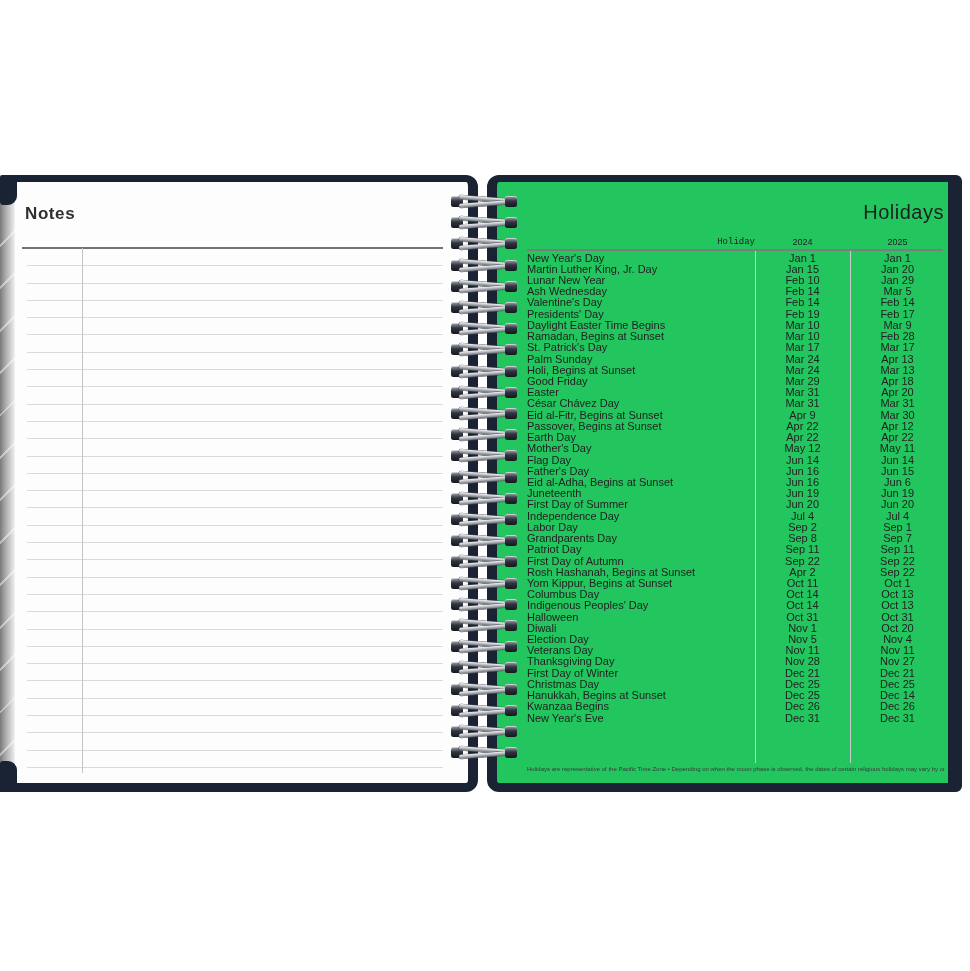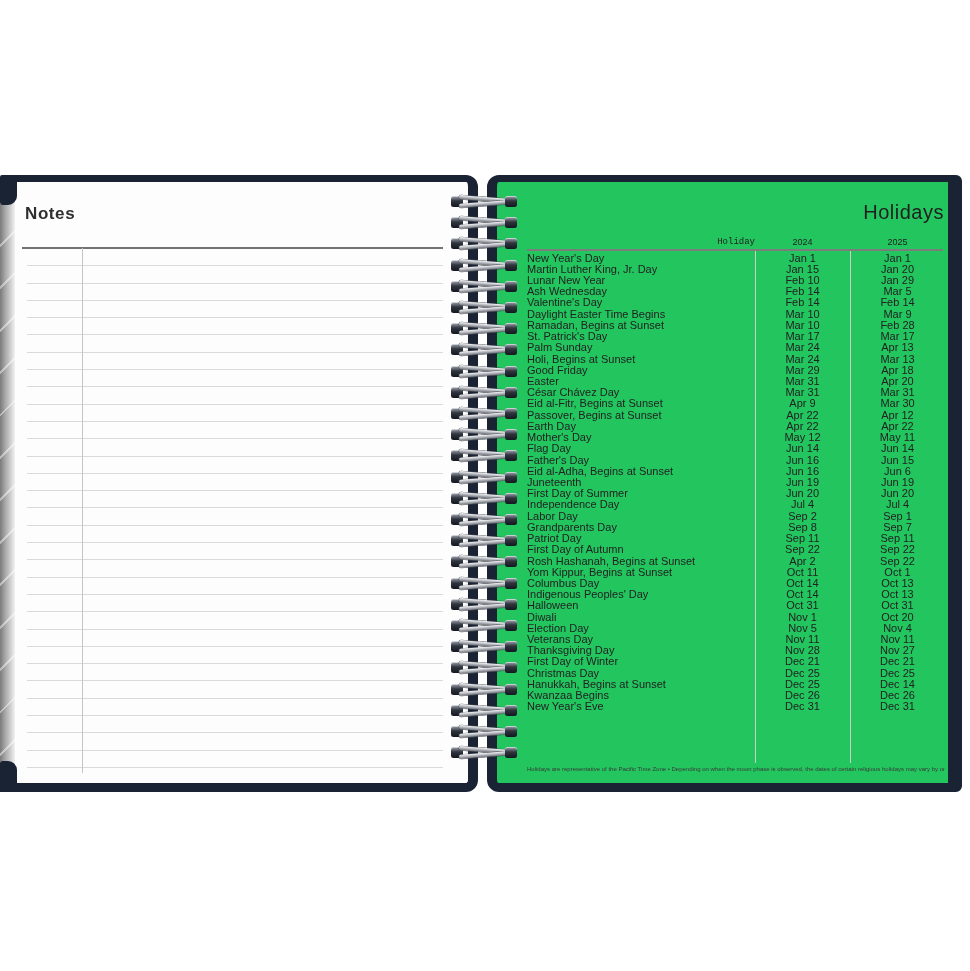--- a/index.html
+++ b/index.html
@@ -105,20 +105,25 @@
             <span class="hname">Ash Wednesday</span>
             <span class="hdate">Feb 14</span>
             <span class="hdate">Mar 5</span>
           </div>
           <div class="hrow">
             <span class="hname">Valentine's Day</span>
             <span class="hdate">Feb 14</span>
             <span class="hdate">Feb 14</span>
           </div>
           <div class="hrow">
+            <span class="hname">Presidents' Day</span>
+            <span class="hdate">Feb 19</span>
+            <span class="hdate">Feb 17</span>
+          </div>
+          <div class="hrow">
             <span class="hname">Daylight Easter Time Begins</span>
             <span class="hdate">Mar 10</span>
             <span class="hdate">Mar 9</span>
           </div>
           <div class="hrow">
             <span class="hname">Ramadan, Begins at Sunset</span>
             <span class="hdate">Mar 10</span>
             <span class="hdate">Feb 28</span>
           </div>
           <div class="hrow">

